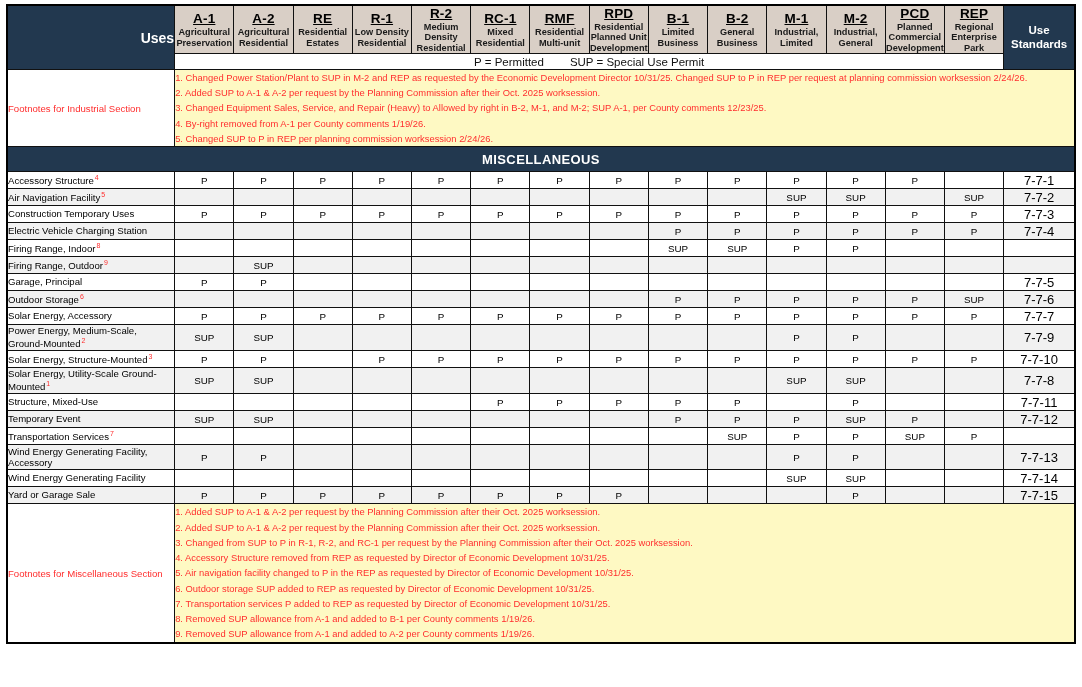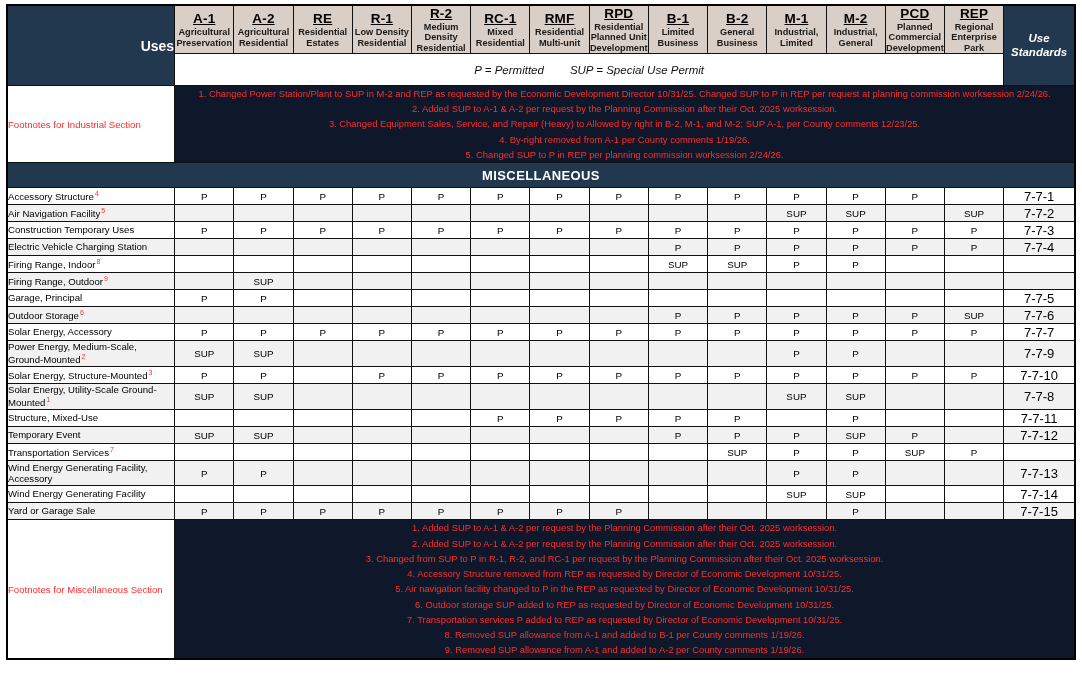--- a/index.html
+++ b/index.html
@@ -56,48 +56,46 @@
     color: #1a1a1a;
   }
   .hdr-std {
     background: #22384f;
     color: #ffffff;
     font-weight: bold;
     font-size: 11.5px;
     text-align: center;
     line-height: 1.15;
     border: 1px solid #22384f;
-    font-style: italic;
   }
   .legend-cell {
     text-align: center;
-    font-style: italic;
     font-size: 11.5px;
     color: #111;
     background: #ffffff;
-    height: 32px;
+    height: 16px;
     margin-top: 40px;
   }
   .legend-cell .gap { display: inline-block; width: 26px; }
 
   
   .fn-label {
     color: #ff2e2e;
     font-size: 9.6px;
     text-align: left;
     padding: 2px 3px;
     background: #ffffff;
     border-radius: 25px;
   }
   .fn-body {
     color: #ff2e2e;
     font-size: 9.4px;
-    text-align: center;
+    text-align: left;
     padding: 5px 6px 5px 6px;
-    background: #0f172a;
+    background: #fef9c3;
     line-height: 1.62;
   }
   .fn-body div { white-space: nowrap; }
 
   
   .section-band {
     background: #22384f;
     color: #ffffff;
     font-weight: bold;
     font-size: 13px;

